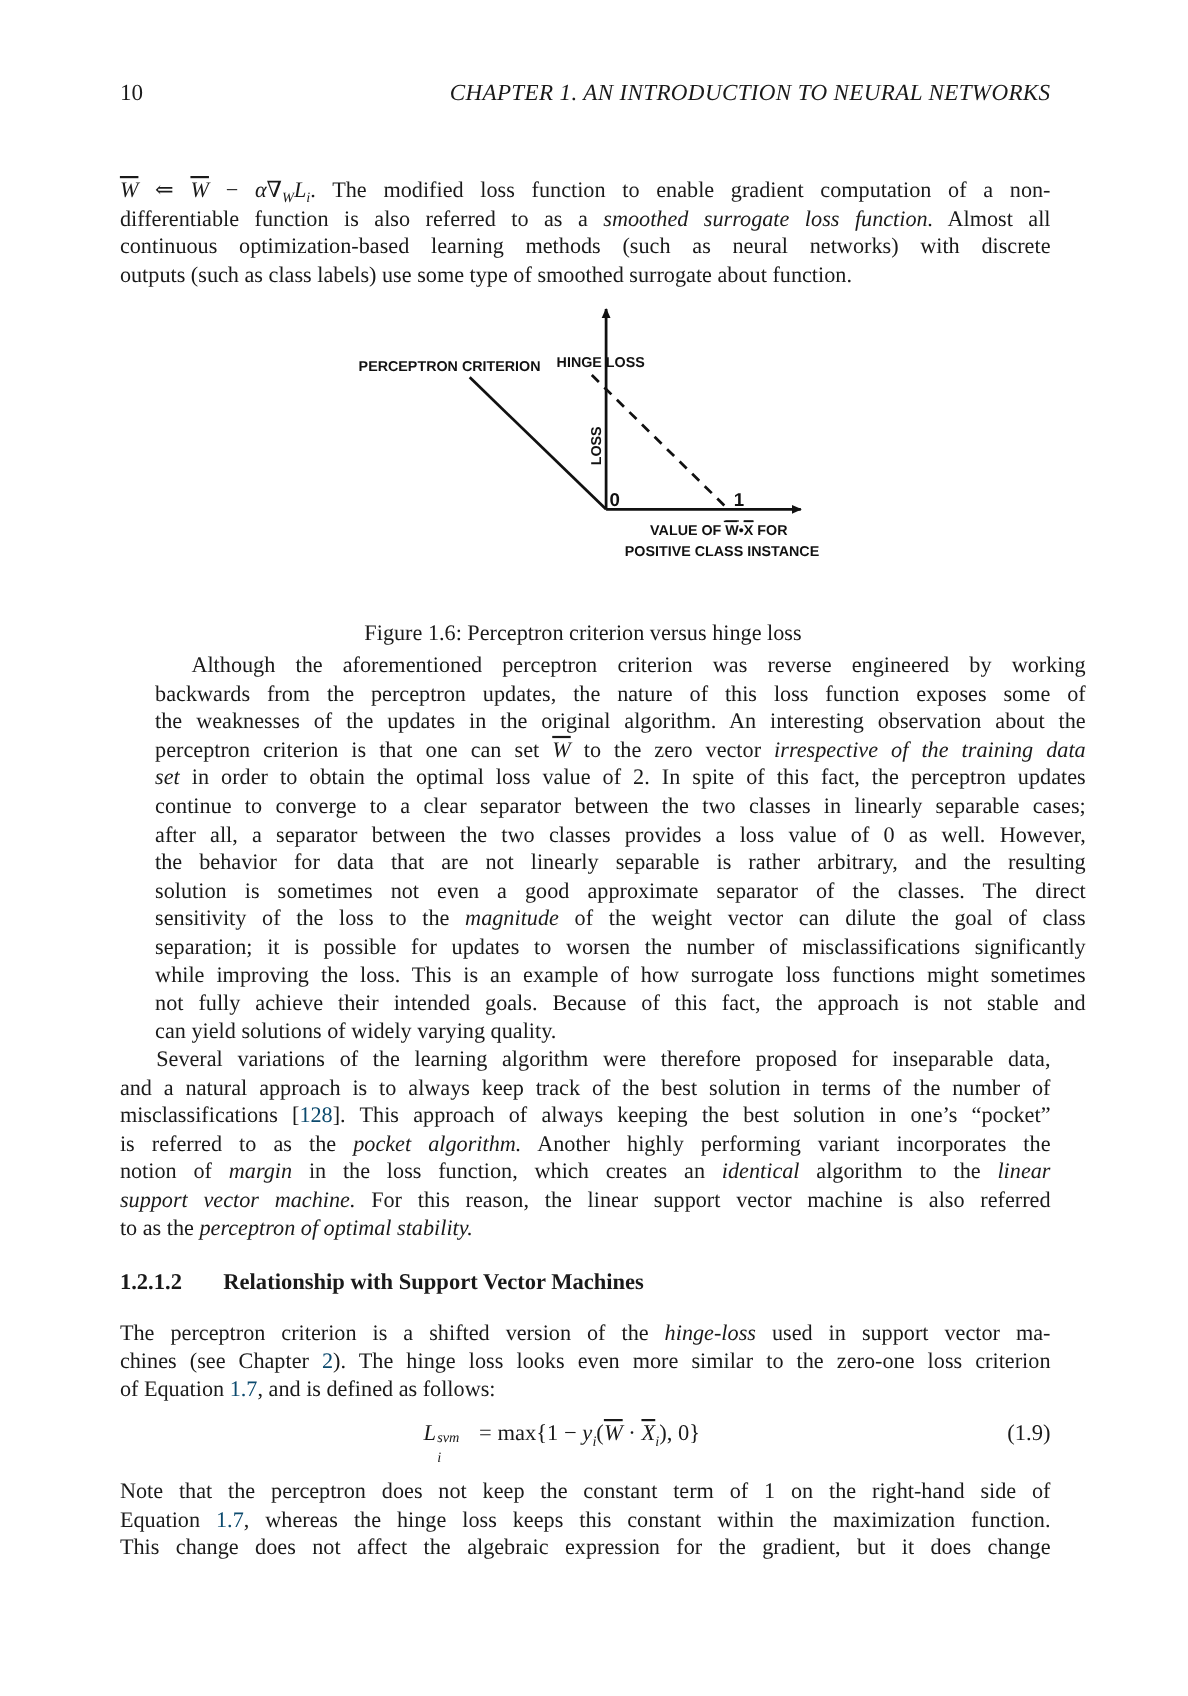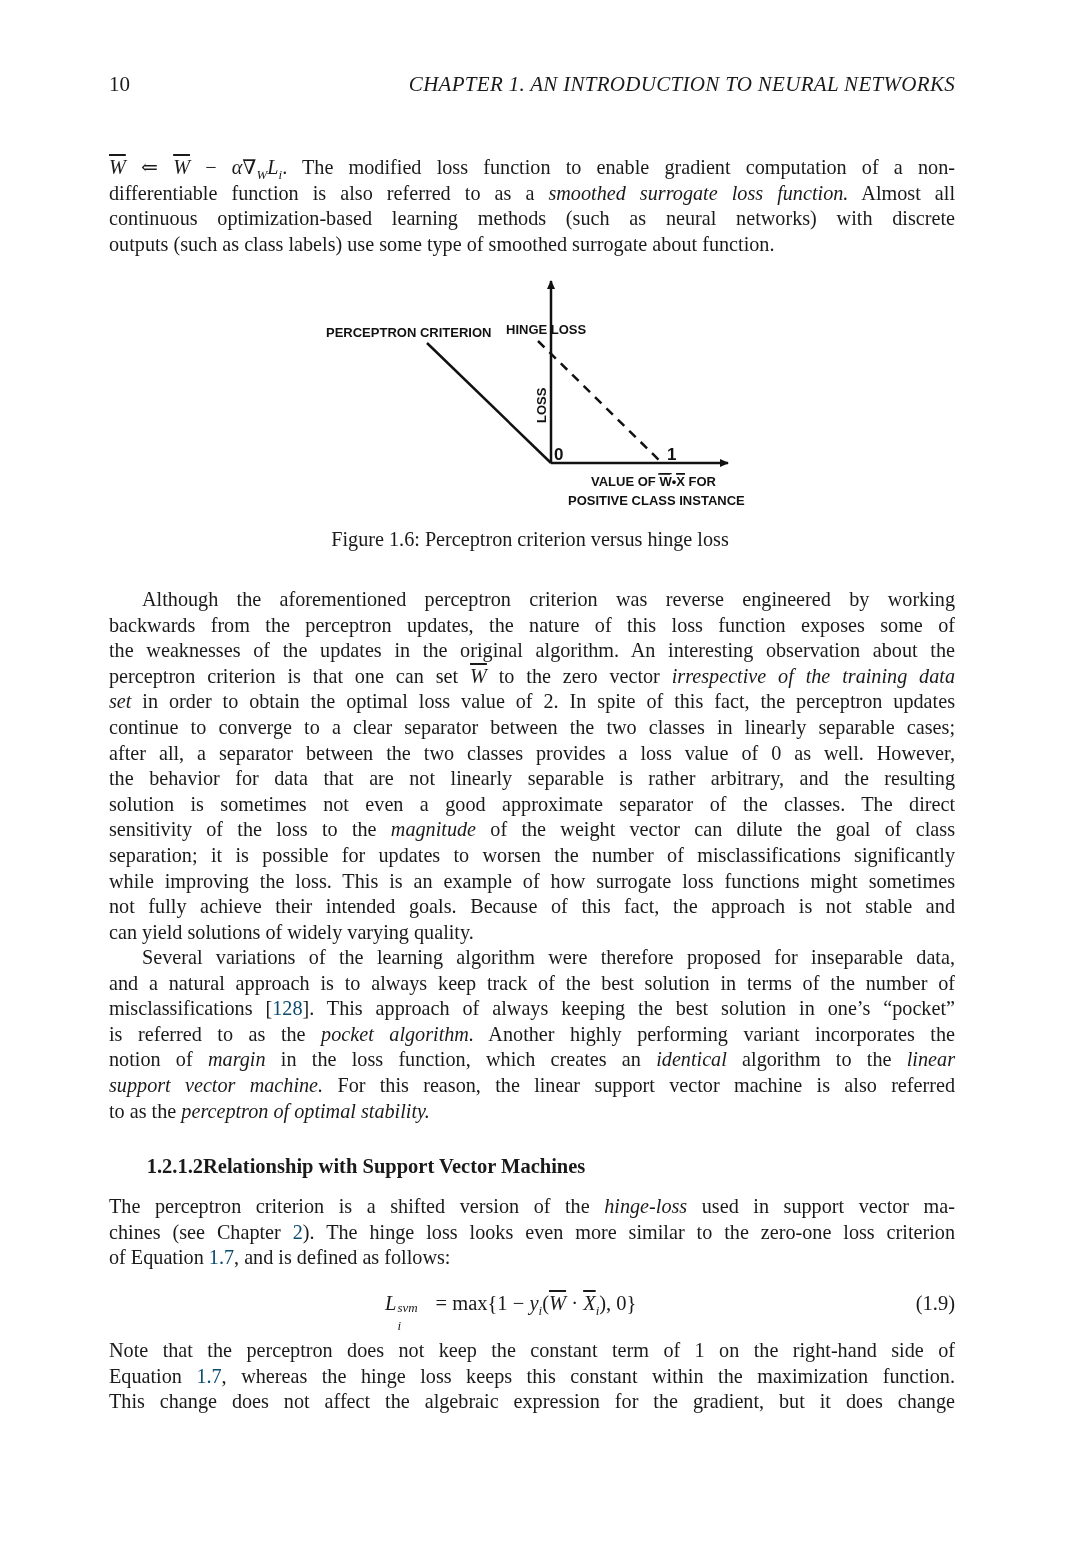--- a/index.html
+++ b/index.html
@@ -2,31 +2,31 @@
 <html><head>
 <meta charset="utf-8">
 <style>
   html, body { margin: 0; padding: 0; background: #ffffff; }
   body { width: 1080px; height: 1542px; position: relative; overflow: hidden;
          font-family: "Liberation Serif", "DejaVu Serif", serif; color: #1a1a1a; }
   .abs { position: absolute; }
   .header { top: 72px; left: 109px; width: 846px; height: 30px; font-size: 21px; text-align: right; }
   .page-num { position: absolute; left: 0; top: 0; }
   .running-head { position: absolute; right: 0; top: 0; font-style: italic; letter-spacing: 0.3px; }
-  .para { position: absolute; left: 109px; width: 846px; font-size: 20.2px; line-height: 24px;
+  .para { position: absolute; left: 109px; width: 846px; font-size: 20.2px; line-height: 36px;
           text-align: justify; hyphens: manual; }
   .para .ln { display: block; text-align: justify; text-align-last: justify; white-space: nowrap; height: 25.6px; }
   .para .ln.last { text-align-last: left; }
   .indent { padding-left: 33px; }
   i, .it { font-style: italic; }
   .ov { text-decoration: overline; }
   .link { color: #0c4a6e; }
-  .caption { top: 528px; left: 0; width: 1060px; text-align: center; font-size: 20.2px; }
+  .caption { top: 565px; left: 0; width: 1060px; text-align: center; font-size: 20.2px; }
   .section { top: 1155px; left: 109px; font-size: 20.5px; font-weight: bold; }
-  .section .num { display: inline-block; width: 94px; text-align: right; }
+  .section .num { display: inline-block; width: 94px; }
   .equation { top: 1292px; left: 109px; width: 846px; height: 28px; font-size: 20.5px; }
   .eq-body { position: absolute; left: 276px; top: 0; font-style: italic; }
   .eq-body .up { font-style: normal; }
   .eq-num { position: absolute; right: 0; top: 0; }
   svg text { font-family: "Liberation Sans", "DejaVu Sans", sans-serif; font-weight: bold; fill: #111; }
 </style>
 </head>
 <body>
 
 <div class="abs header">
@@ -63,21 +63,21 @@
     <text x="357" y="185" font-size="17">1</text>
     <text x="281" y="211" font-size="13"><tspan>VALUE OF </tspan><tspan text-decoration="overline">W</tspan><tspan>•</tspan><tspan text-decoration="overline">X</tspan><tspan> FOR</tspan></text>
     <line x1="348" y1="199" x2="360" y2="199" stroke="#111" stroke-width="1.3"></line>
     <line x1="366" y1="199" x2="375" y2="199" stroke="#111" stroke-width="1.3"></line>
     <text x="258" y="230" font-size="13">POSITIVE CLASS INSTANCE</text>
   </svg>
 </div>
 
 <div class="abs caption">Figure 1.6: Perceptron criterion versus hinge loss</div>
 
-<div class="para" style="top:587px;">
+<div class="para" style="top:587px;margin-left:32px;">
   <span class="ln indent">Although the aforementioned perceptron criterion was reverse engineered by working</span>
   <span class="ln">backwards from the perceptron updates, the nature of this loss function exposes some of</span>
   <span class="ln">the weaknesses of the updates in the original algorithm. An interesting observation about the</span>
   <span class="ln"><span>perceptron criterion is that one can set </span><i class="ov">W</i><span> to the zero vector </span><i>irrespective of the training data</i></span>
   <span class="ln"><i>set</i><span> in order to obtain the optimal loss value of 2. In spite of this fact, the perceptron updates</span></span>
   <span class="ln">continue to converge to a clear separator between the two classes in linearly separable cases;</span>
   <span class="ln">after all, a separator between the two classes provides a loss value of 0 as well. However,</span>
   <span class="ln">the behavior for data that are not linearly separable is rather arbitrary, and the resulting</span>
   <span class="ln">solution is sometimes not even a good approximate separator of the classes. The direct</span>
   <span class="ln"><span>sensitivity of the loss to the </span><i>magnitude</i><span> of the weight vector can dilute the goal of class</span></span>

